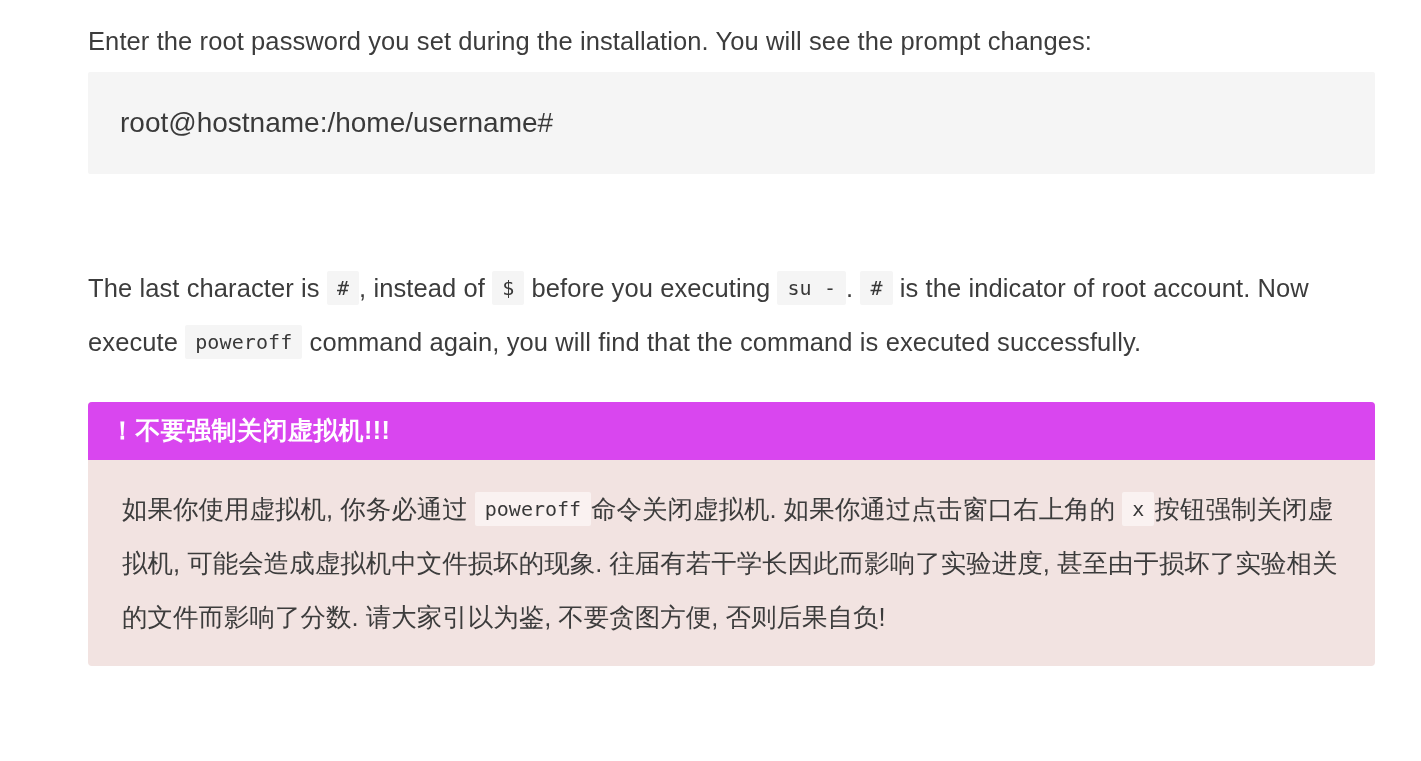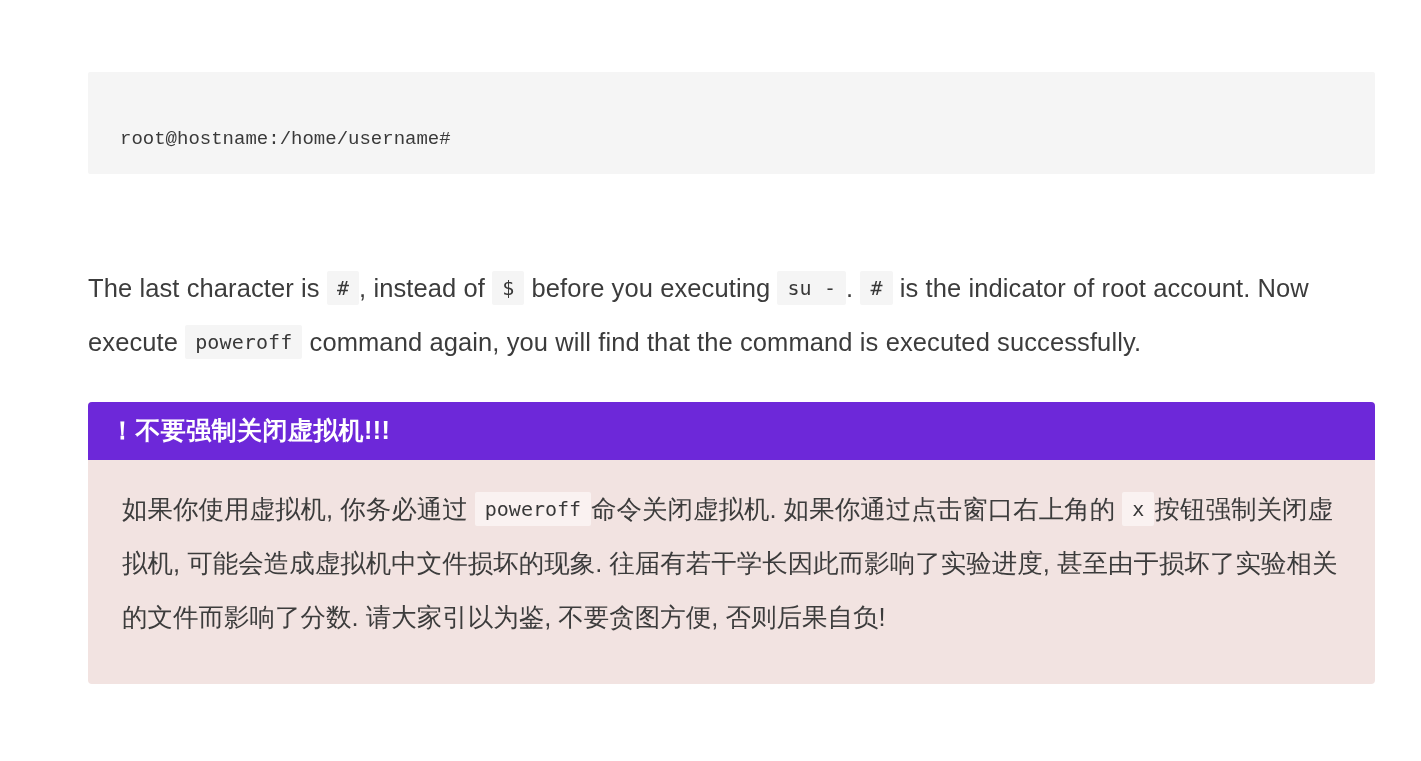--- a/index.html
+++ b/index.html
@@ -50,66 +50,67 @@
     top: 72px;
     width: 1287px;
     height: 102px;
     background: #f5f5f5;
     border-radius: 2px;
   }
   .codeblock pre {
     margin: 0;
     position: absolute;
     left: 32px;
-    top: 54px;
-    font-family: Liberation Mono, monospace;
-    font-size: 19px;
+    top: 38px;
+    font-family: Liberation Sans, sans-serif;
+    font-size: 28px;
     line-height: 26px;
     color: #3a3a3a;
     white-space: pre;
   }
 
   
   .admonition {
     position: absolute;
     left: 88px;
     top: 402px;
     width: 1287px;
     border-radius: 4px;
     overflow: hidden;
     background: #f2e3e1;
   }
   .admonition-title {
-    background: #6d28d9;
+    background: #d946ef;
     color: #ffffff;
     font-size: 25px;
     font-weight: bold;
     line-height: 1;
     padding: 16px 0 17px 22px;
     letter-spacing: 0.4px;
   }
   .admonition-body {
-    padding: 22px 34px 40px 34px;
+    padding: 22px 34px 22px 34px;
     font-size: 25.5px;
     line-height: 54px;
     color: #3c3c3c;
   }
   .admonition-body code.inline {
     background: #faf2f1;
   }
 
   
   #intro-paragraph { left: 88px; top: -12px; width: 1290px; }
   #explain-paragraph { left: 88px; top: 235px; width: 1285px; }
 </style>
 </head>
 <body>
 
 <div class="page">
 
+  <p class="para" id="intro-paragraph">Enter the root password you set during the installation. You will see the prompt changes:</p>
 
   <div class="codeblock">
     <pre>root@hostname:/home/username#</pre>
   </div>
 
   <p class="para" id="explain-paragraph">
     <span>The last character is</span>
     <code class="inline">#</code><span>, instead of</span>
     <code class="inline">$</code>
     <span>before you executing</span>

